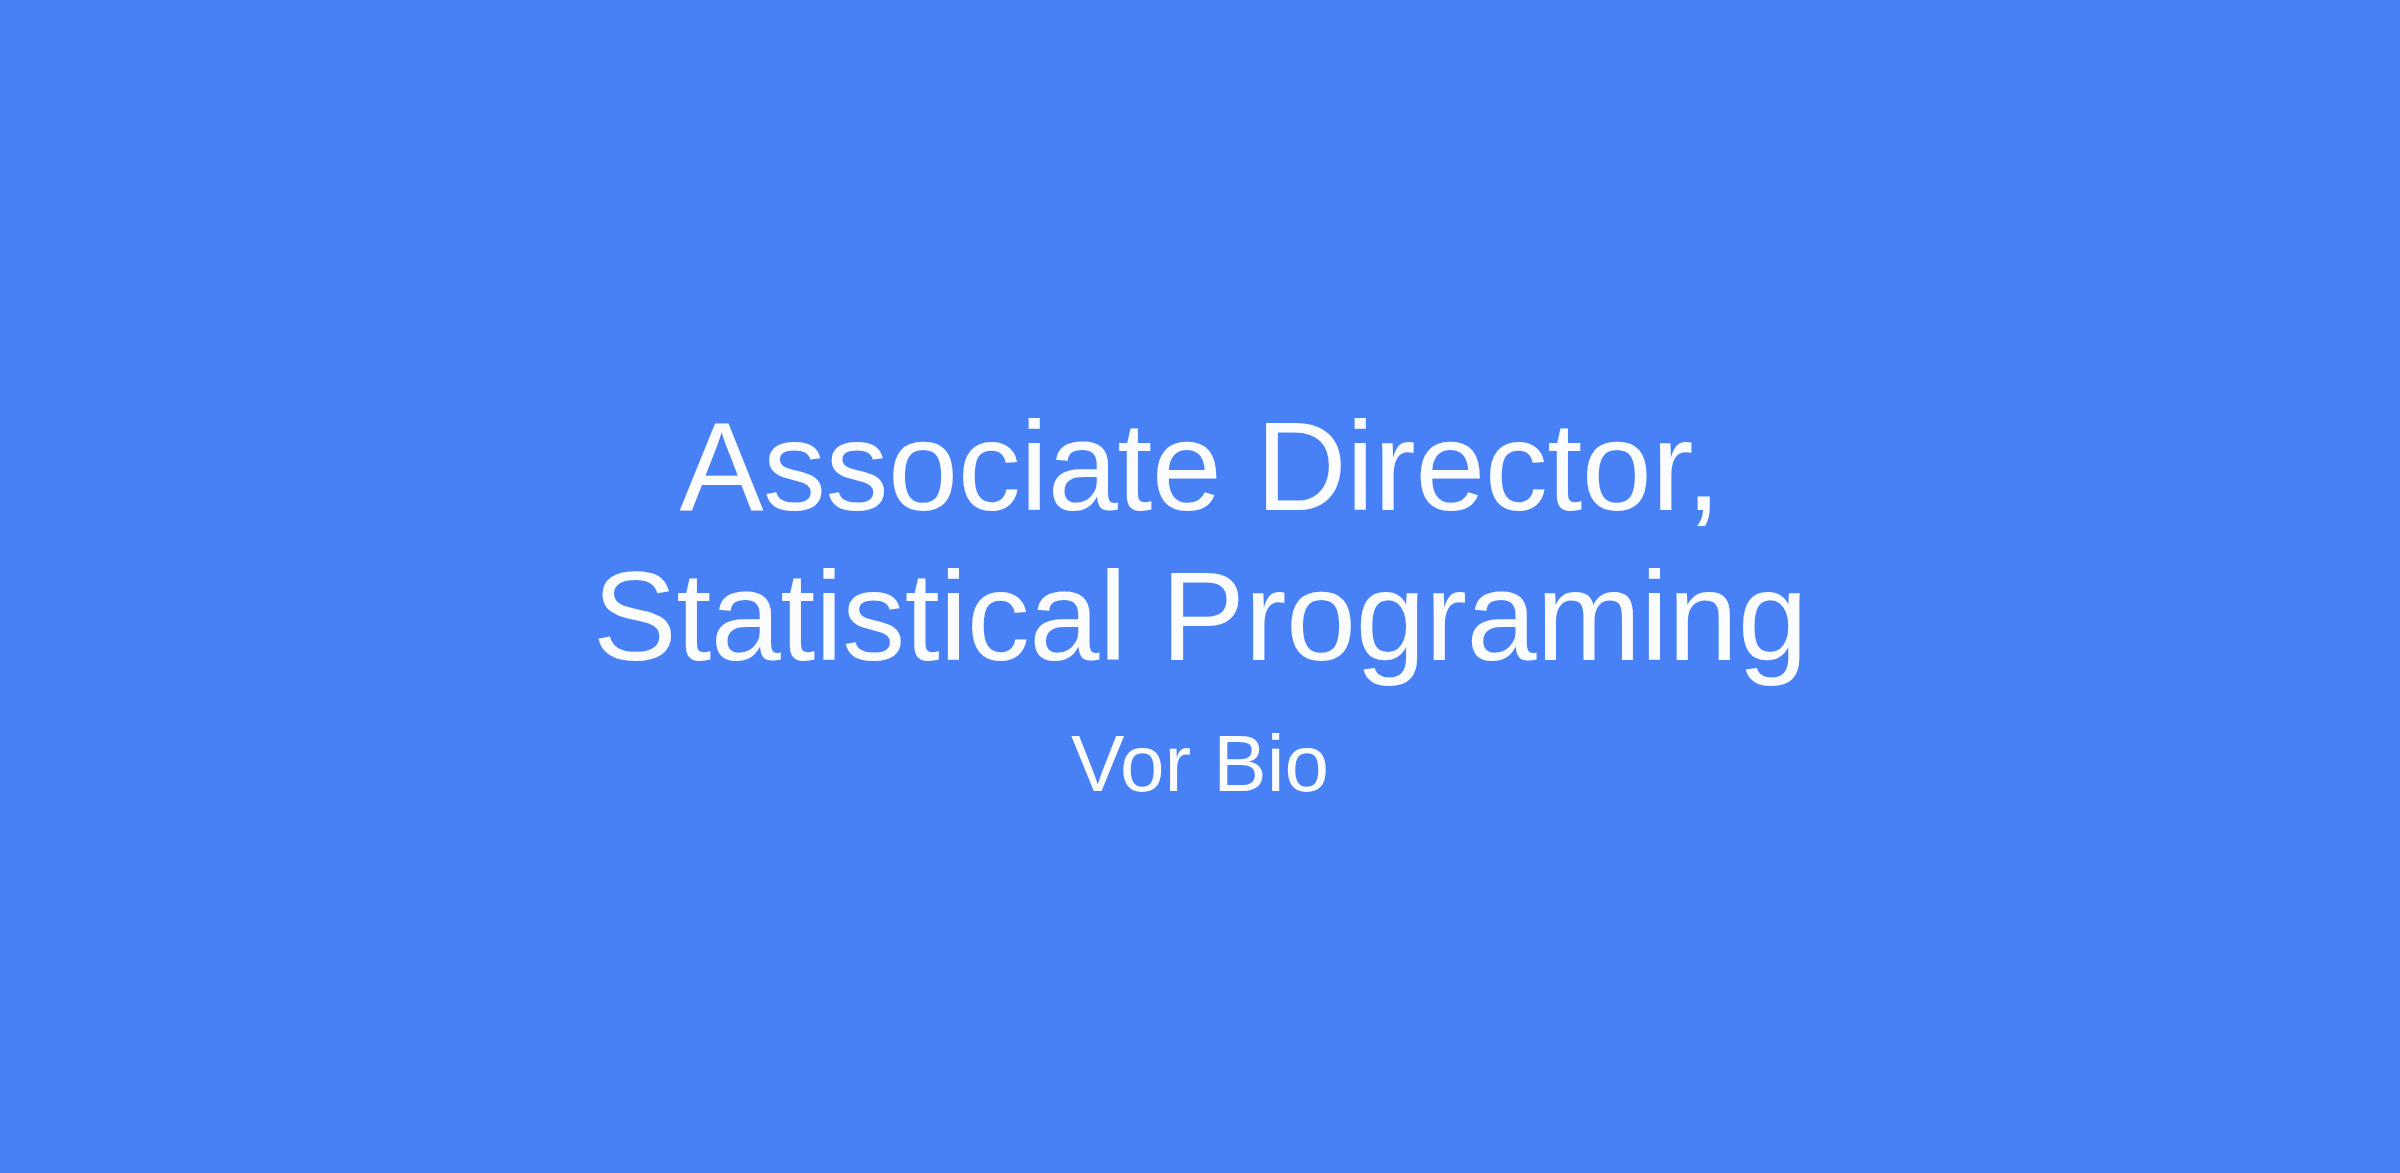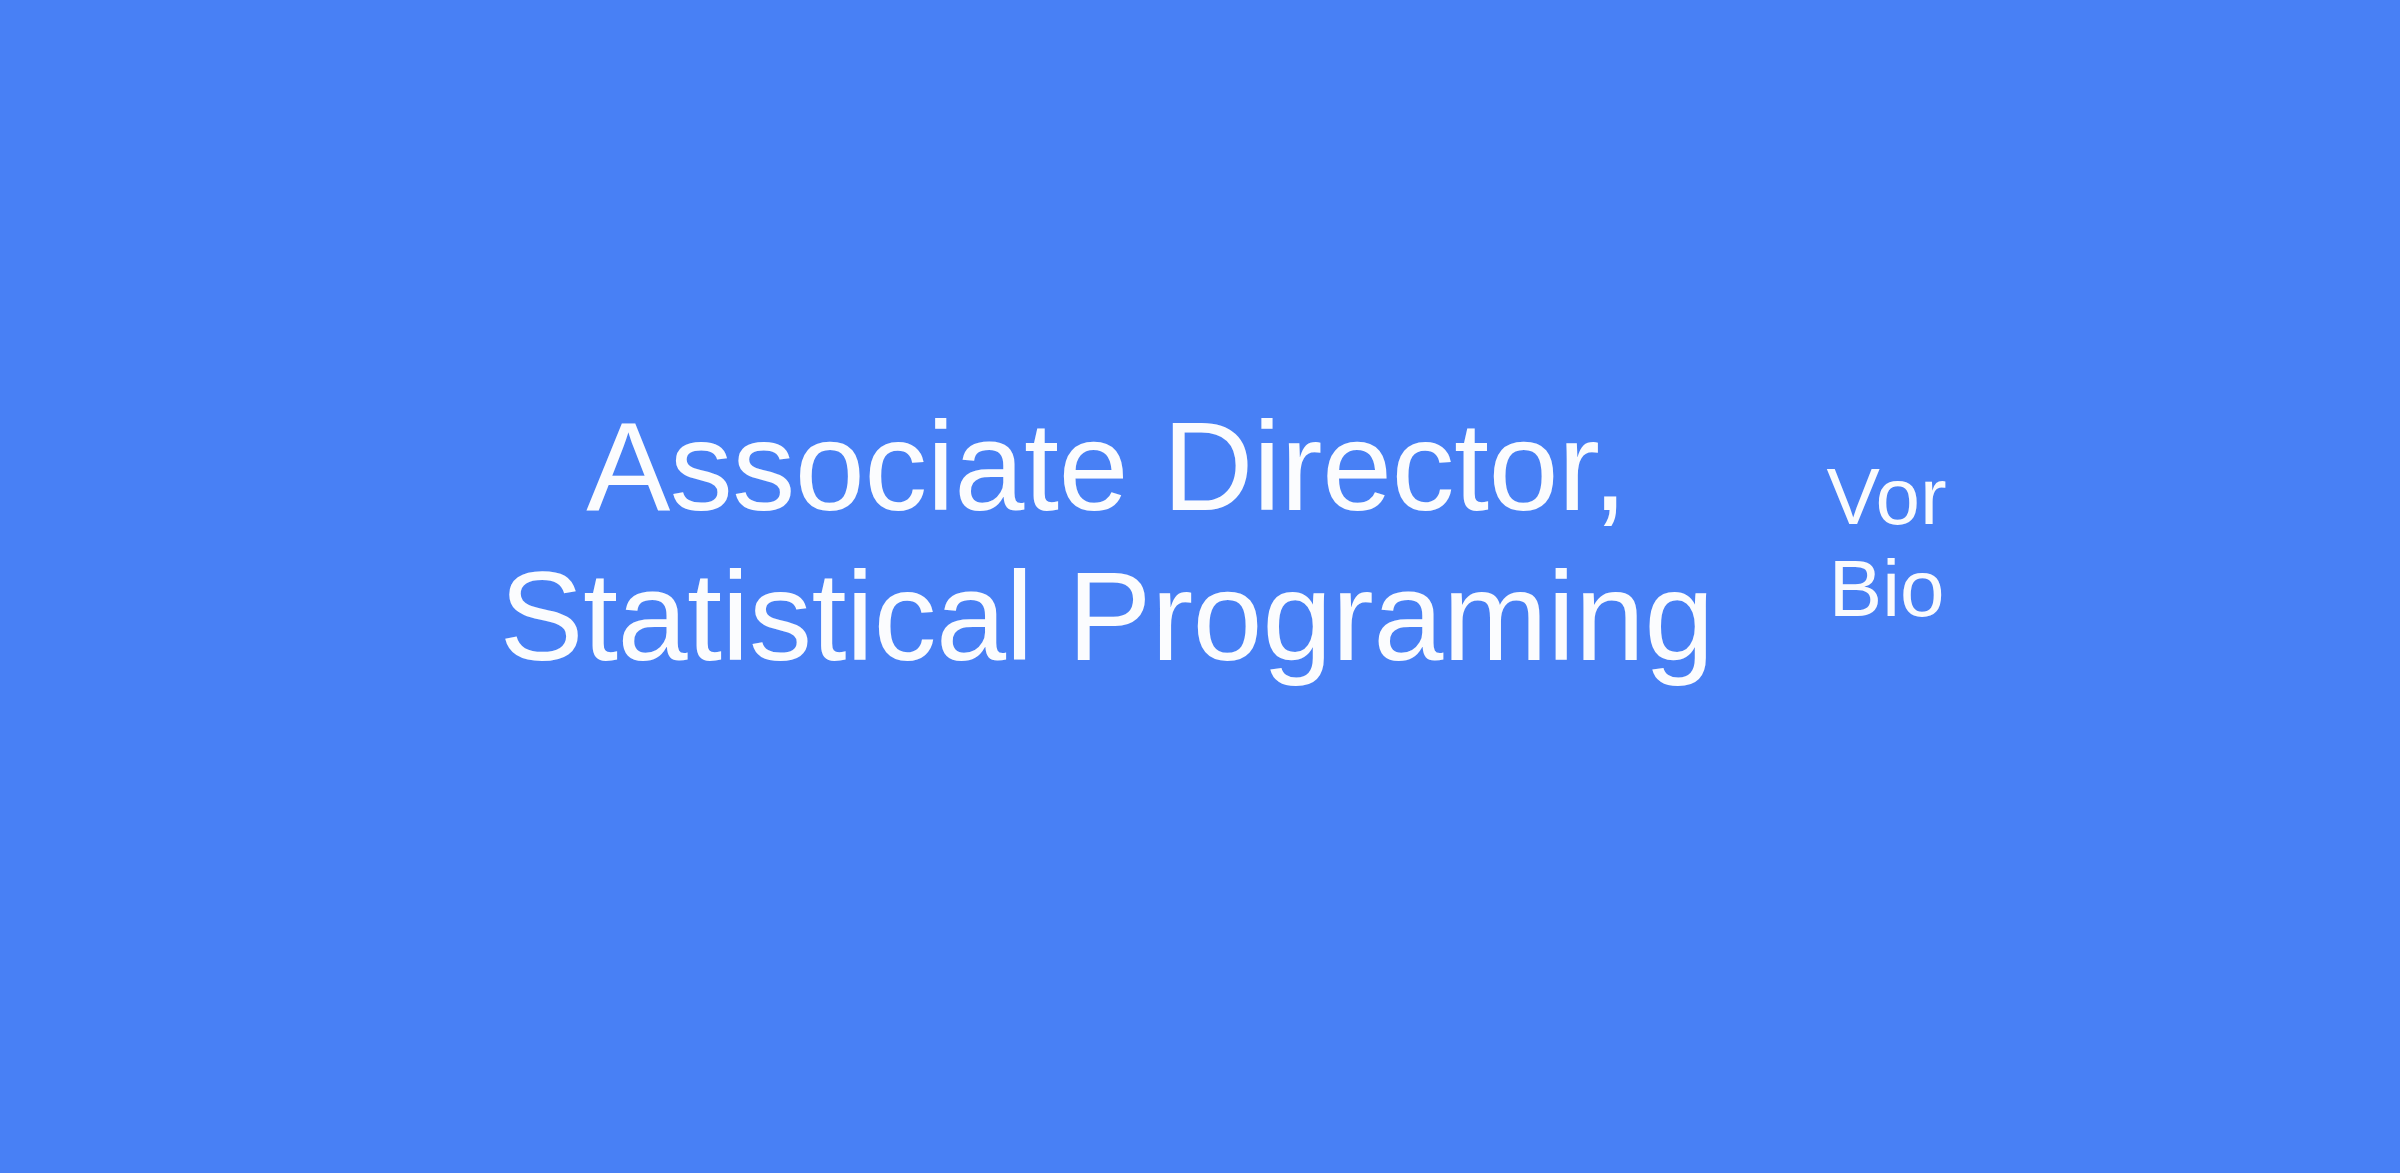--- a/index.html
+++ b/index.html
@@ -25,23 +25,24 @@
     display: flex;
     flex-direction: column;
     align-items: center;
     justify-content: flex-start;
     padding-top: 392px;
   }
 
   .hero-inner {
     width: 1560px;
     display: flex;
-    flex-direction: row;
+    flex-direction: column;
     align-items: center;
     text-align: center;
+    gap: 8px;
   }
 
   .job-title {
     margin: 0;
     padding: 0;
     color: #fbfcfe;
     font-family: "Liberation Sans", sans-serif;
     font-weight: 400;
     font-size: 126px;
     line-height: 150px;

